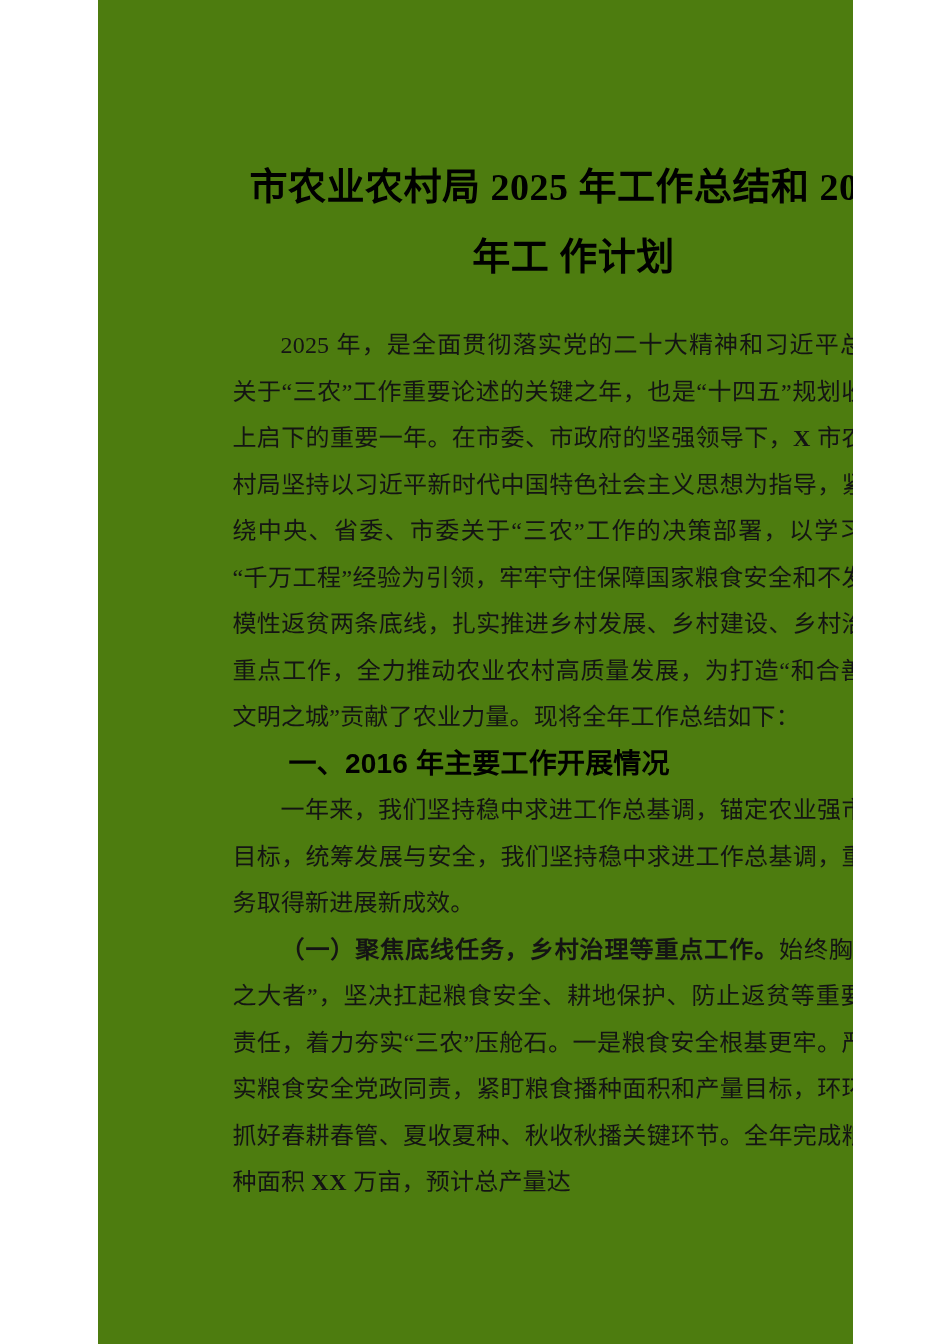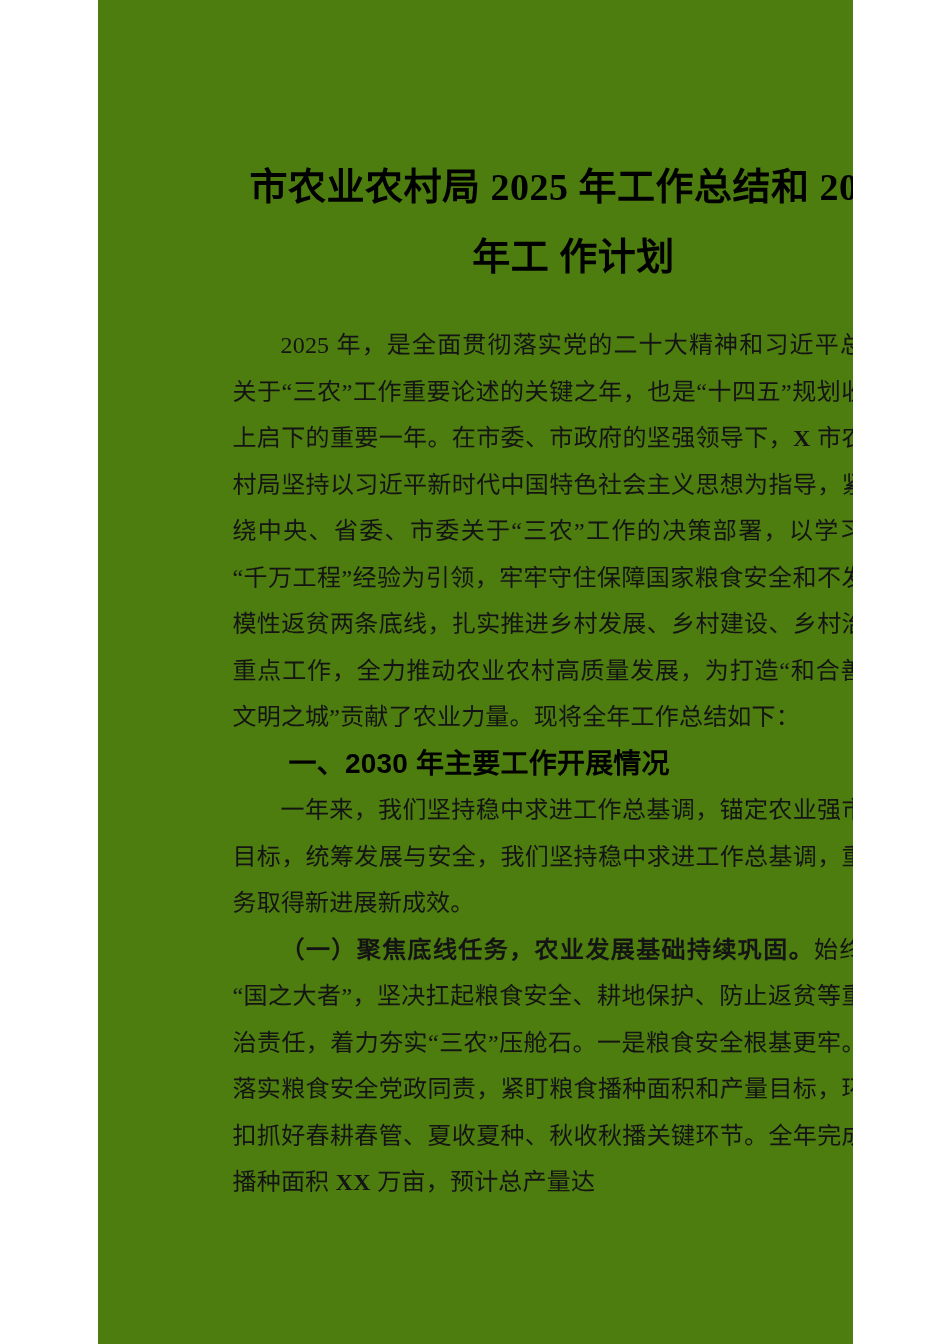--- a/index.html
+++ b/index.html
@@ -106,21 +106,21 @@
 
     <h1 class="doc-title">
       <span>市农业农村局 2025 年工作总结和 2026 年工</span>
       <span>作计划</span>
     </h1>
 
     <div class="content">
 
       <p class="body-para">2025 年，是全面贯彻落实党的二十大精神和习近平总书记关于“三农”工作重要论述的关键之年，也是“十四五”规划收官承上启下的重要一年。在市委、市政府的坚强领导下，<span class="ph">X</span> 市农业农村局坚持以习近平新时代中国特色社会主义思想为指导，紧紧围绕中央、省委、市委关于“三农”工作的决策部署，以学习运用“千万工程”经验为引领，牢牢守住保障国家粮食安全和不发生规模性返贫两条底线，扎实推进乡村发展、乡村建设、乡村治理等重点工作，全力推动农业农村高质量发展，为打造“和合善治的文明之城”贡献了农业力量。现将全年工作总结如下：</p>
 
-      <h2 class="section-heading">一、2030 年主要工作开展情况</h2>
+      <h2 class="section-heading">一、2016 年主要工作开展情况</h2>
 
       <p class="body-para">一年来，我们坚持稳中求进工作总基调，锚定农业强市建设目标，统筹发展与安全，我们坚持稳中求进工作总基调，重点任务取得新进展新成效。</p>
 
-      <p class="body-para"><span class="lead-in">（一）聚焦底线任务，农业发展基础持续巩固。</span><span>始终胸怀“国之大者”，坚决扛起粮食安全、耕地保护、防止返贫等重要政治责任，着力夯实“三农”压舱石。一是粮食安全根基更牢。严格落实粮食安全党政同责，紧盯粮食播种面积和产量目标，环环紧扣抓好春耕春管、夏收夏种、秋收秋播关键环节。全年完成粮食播种面积 <span class="ph">XX</span> 万亩，预计总产量达</span></p>
+      <p class="body-para"><span class="lead-in">（一）聚焦底线任务，乡村治理等重点工作。</span><span>始终胸怀“国之大者”，坚决扛起粮食安全、耕地保护、防止返贫等重要政治责任，着力夯实“三农”压舱石。一是粮食安全根基更牢。严格落实粮食安全党政同责，紧盯粮食播种面积和产量目标，环环紧扣抓好春耕春管、夏收夏种、秋收秋播关键环节。全年完成粮食播种面积 <span class="ph">XX</span> 万亩，预计总产量达</span></p>
 
     </div>
   </div>
 </div>
 
 </body></html>

